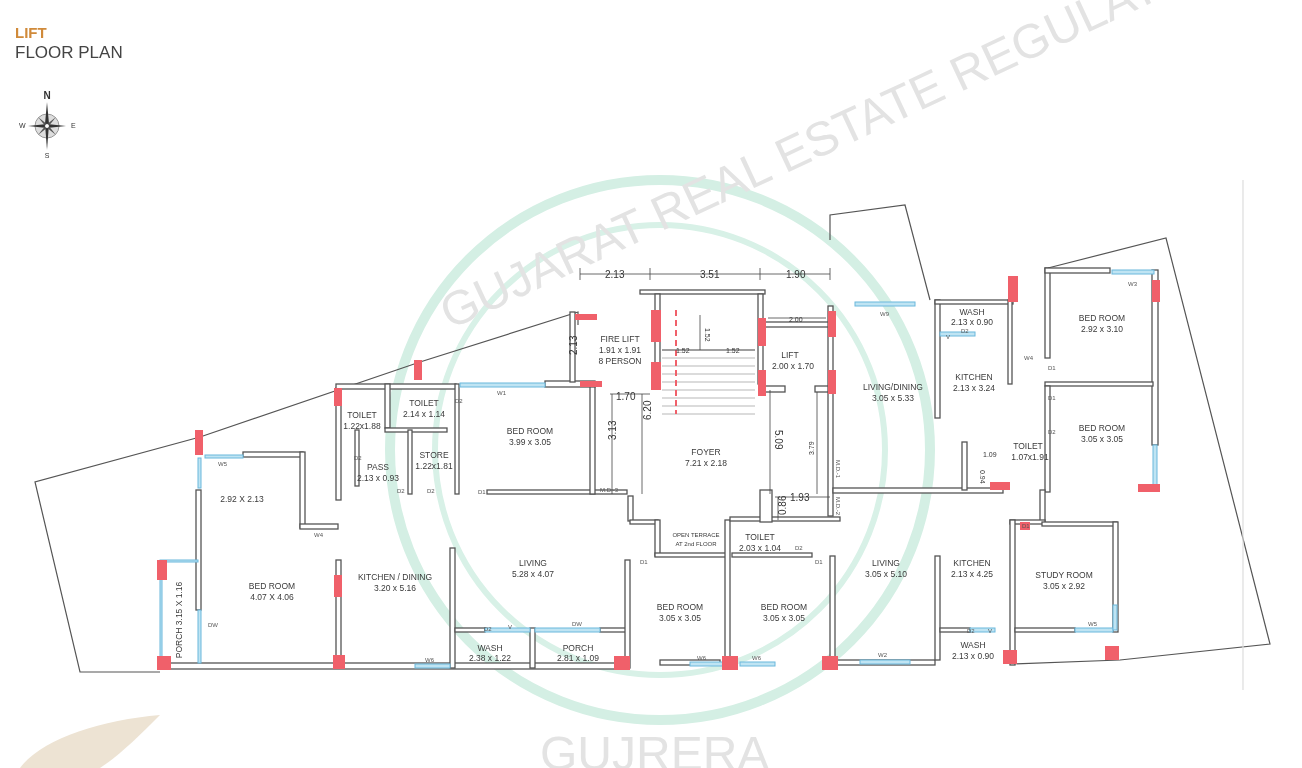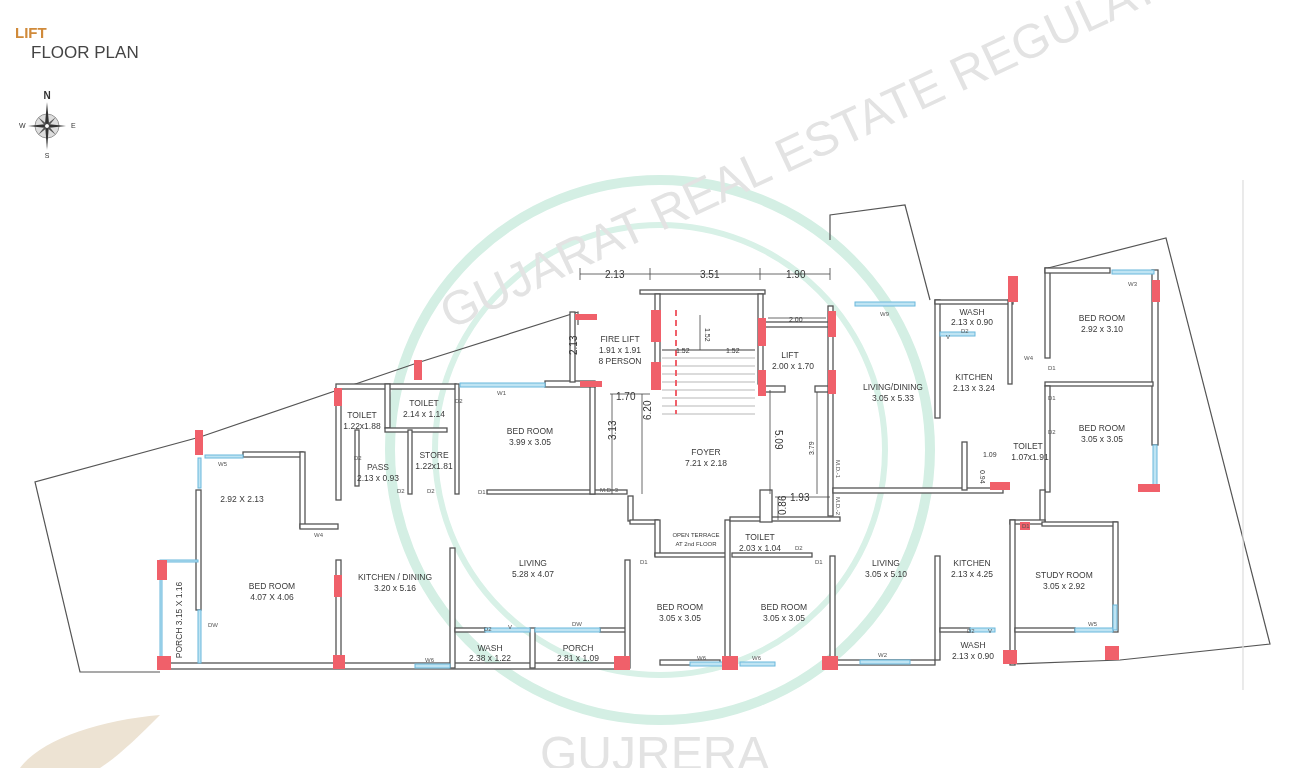--- a/index.html
+++ b/index.html
@@ -1,18 +1,18 @@
 <!DOCTYPE html>
 <html><head>
 <meta charset="utf-8">
 <style>
   html,body{margin:0;padding:0;background:#fff;}
   body{width:1302px;height:768px;position:relative;overflow:hidden;font-family:"Liberation Sans",sans-serif;}
   .title1{position:absolute;left:15px;top:24px;font-size:15px;font-weight:bold;color:#d08a3a;}
-  .title2{position:absolute;left:31px;top:43px;font-size:17px;color:#444;}
+  .title2{position:absolute;left:15px;top:43px;font-size:17px;color:#444;}
   .compass{position:absolute;left:16px;top:88px;width:62px;height:72px;}
   svg.plan{position:absolute;left:0;top:0;}
   .lbl{font-family:"Liberation Sans",sans-serif;fill:#3a3a3a;}
   .rm{font-size:8.5px;}
   .sm{font-size:6px;fill:#555;}
   .dim{font-size:10px;fill:#333;}
   .wm{font-family:"Liberation Sans",sans-serif;font-size:48px;fill:#e3e3e3;}
 </style>
 </head>
 <body>

